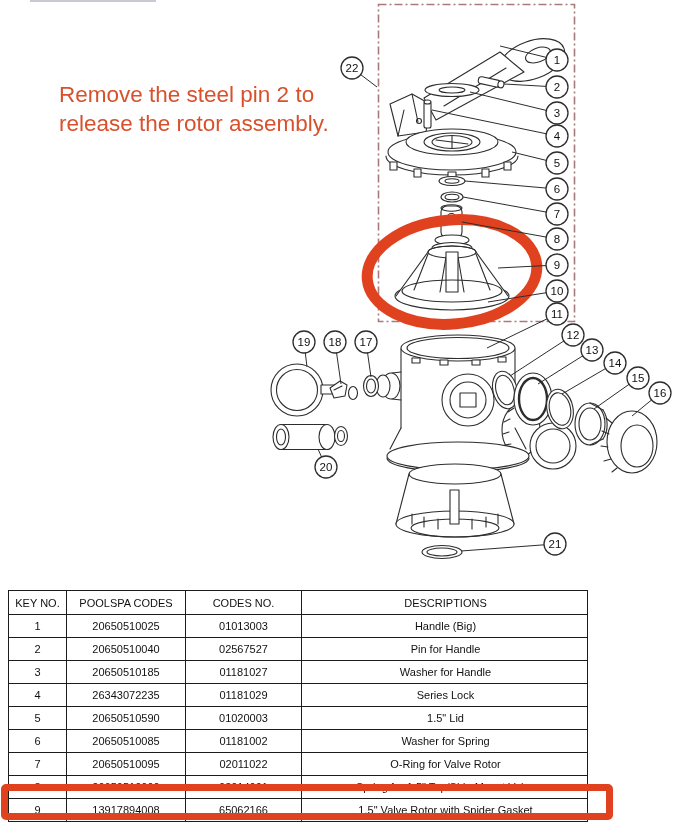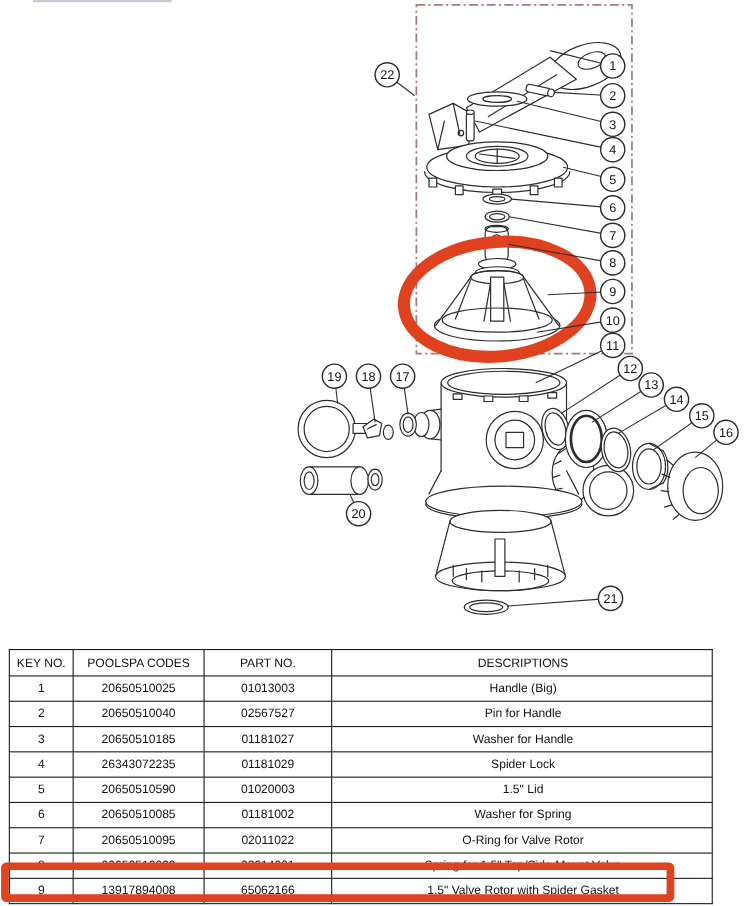--- a/index.html
+++ b/index.html
@@ -26,21 +26,21 @@
   
   .note{
     position:absolute;color:#d8502c;white-space:pre-line;
     font-family:"Liberation Sans",sans-serif;
   }
   .note1{left:59px;top:80px;width:340px;font-size:22.5px;line-height:29px;}
   .note2{left:55px;top:226px;width:310px;font-size:18.5px;line-height:24.5px;}
 
   
   .parts-table{
-    position:absolute;left:8px;top:590px;width:640px;
+    position:absolute;left:8px;top:590px;width:580px;
     border-collapse:collapse;table-layout:fixed;
     font-size:11px;color:#111;
   }
   .parts-table th,.parts-table td{
     border:1px solid #1c1c1c;height:22px;padding:0 3px;
     text-align:center;font-weight:normal;overflow:hidden;white-space:nowrap;
   }
   .parts-table th{height:23px;}
   .parts-table .col-desc{text-align:center;padding-left:5px;}
   .parts-table col.c-key{width:58px;}
@@ -355,33 +355,35 @@
           <text x="555" y="548" class="callout-num">21</text>
         </g>
         <g>
           <line x1="352" y1="68" x2="377" y2="87" class="leader"></line>
           <circle cx="352" cy="68" r="11" class="callout-circle"></circle>
           <text x="352" y="72" class="callout-num">22</text>
         </g>
       </g>
   </svg>
 
+  <div class="note note1">Remove the steel pin 2 to
+release the rotor assembly.</div>
 
   <table class="parts-table">
     <colgroup>
       <col class="c-key">
         <col class="c-code">
         <col class="c-part">
         <col class="c-desc">
     </colgroup>
     <thead>
       <tr>
         <th>KEY NO.</th>
         <th>POOLSPA CODES</th>
-        <th>PART NO.</th>
+        <th>CODES NO.</th>
         <th class="col-desc">DESCRIPTIONS</th>
       </tr>
     </thead>
     <tbody>
     <tr>
       <td>1</td>
       <td>20650510025</td>
       <td>01013003</td>
       <td class="col-desc">Handle (Big)</td>
     </tr>
@@ -397,21 +399,21 @@
       <td>3</td>
       <td>20650510185</td>
       <td>01181027</td>
       <td class="col-desc">Washer for Handle</td>
     </tr>
 
     <tr>
       <td>4</td>
       <td>26343072235</td>
       <td>01181029</td>
-      <td class="col-desc">Spider Lock</td>
+      <td class="col-desc">Series Lock</td>
     </tr>
 
     <tr>
       <td>5</td>
       <td>20650510590</td>
       <td>01020003</td>
       <td class="col-desc">1.5" Lid</td>
     </tr>
 
     <tr>

